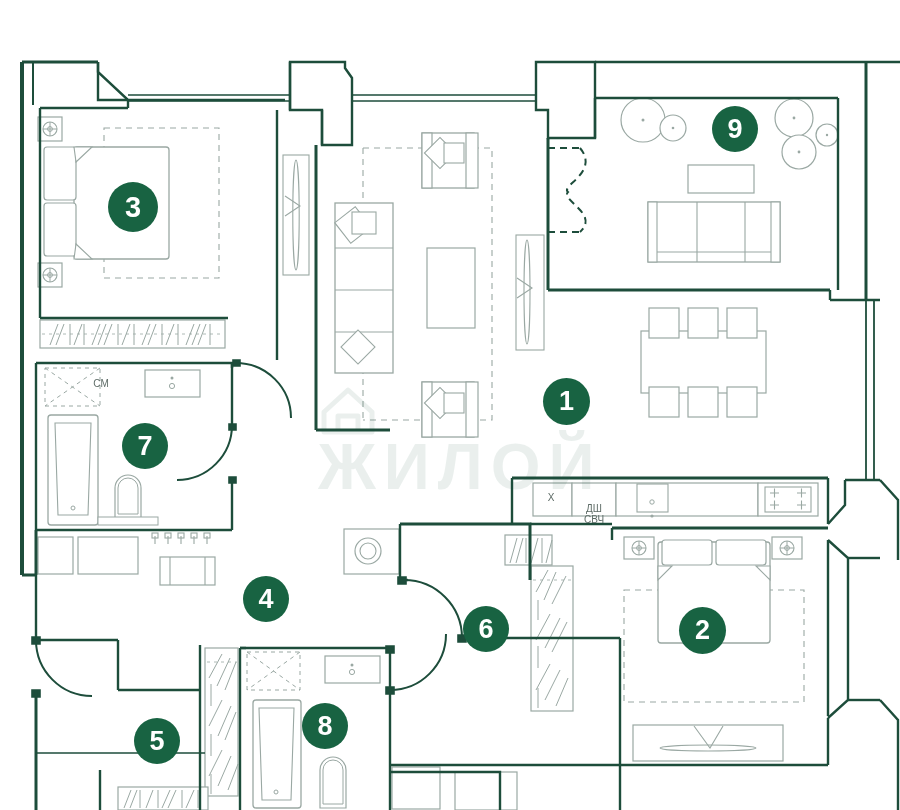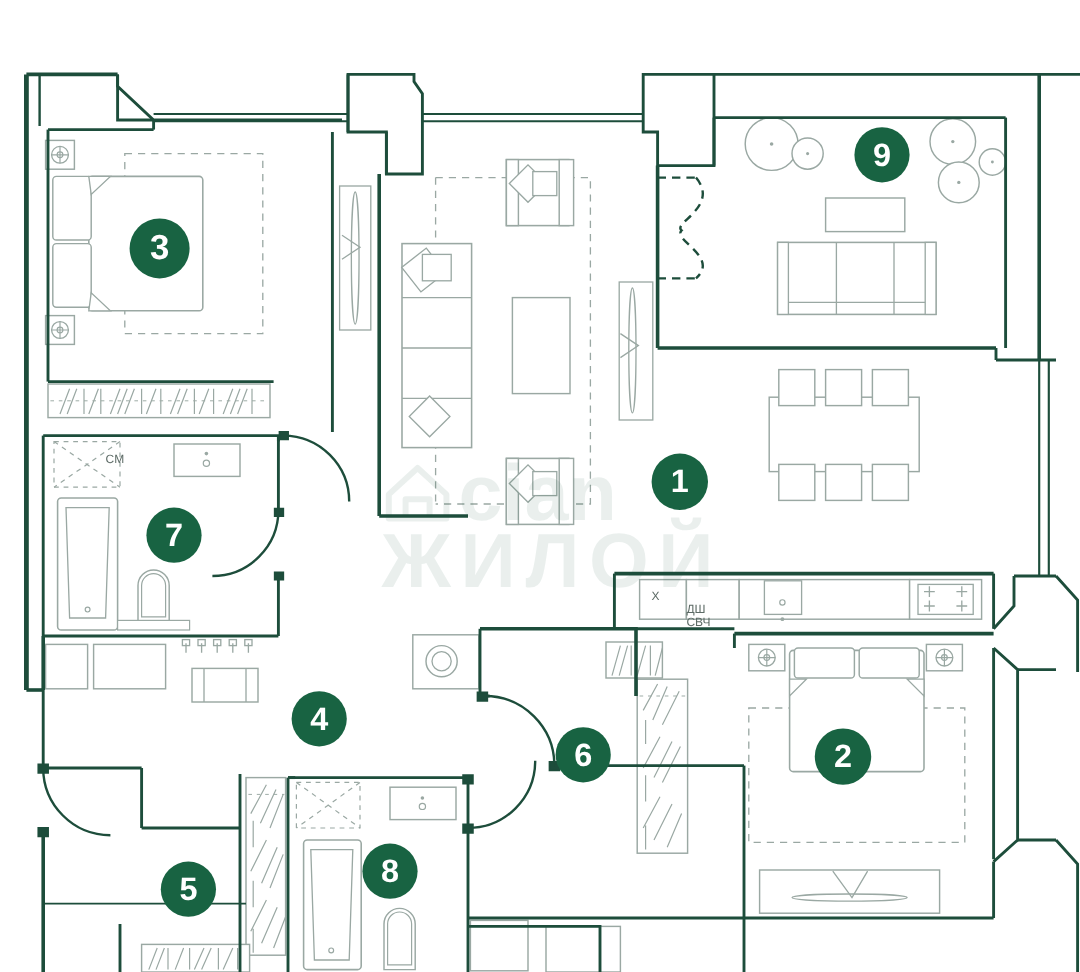--- a/index.html
+++ b/index.html
@@ -13,21 +13,21 @@
     letter-spacing:0;line-height:1;user-select:none;
   }
   .wm{
     position:absolute;color:#17553c;opacity:.085;
     font-family:"Liberation Sans",sans-serif;font-weight:700;
     white-space:nowrap;user-select:none;pointer-events:none;
   }
   .wm-logo{position:absolute;opacity:.085;pointer-events:none;}
   .lbl{
     position:absolute;color:#5d6b66;font-size:10px;line-height:10px;
-    font-family:"Liberation Sans",sans-serif;white-space:pre;
+    font-family:"Liberation Sans",sans-serif;text-align:center;white-space:pre;
     user-select:none;
   }
 </style>
 </head>
 <body>
 
 <div id="plan">
 
   <svg width="900" height="810" viewBox="0 0 900 810">
     <defs>
@@ -350,21 +350,20 @@
 
   <div class="lbl" style="left:543px;top:493px;width:16px;">X</div>
   <div class="lbl" style="left:572px;top:503px;width:44px;line-height:11px;">ДШ
 СВЧ</div>
   <div class="lbl" style="left:88px;top:379px;width:26px;">СМ</div>
 
   <svg class="wm-logo" style="left:318px;top:378px;" width="60" height="58" viewBox="0 0 60 58">
     <path d="M6 34 L30 12 L54 34 V54 H6 Z" fill="none" stroke="#17553c" stroke-width="5" stroke-linejoin="round"></path>
     <path d="M20 54 V38 H40 V54" fill="none" stroke="#17553c" stroke-width="5" stroke-linejoin="round"></path>
   </svg>
-  <div class="wm" style="left:382px;top:372px;font-size:66px;">cian</div>
   <div class="wm" style="left:318px;top:430px;font-size:64px;letter-spacing:8px;">ЖИЛОЙ</div>
 
   <div class="marker" style="left:543px;top:378px;width:47px;height:47px;background:#186342;font-size:27px;">
     <span>1</span>
   </div>
   <div class="marker" style="left:679px;top:607px;width:47px;height:47px;background:#186342;font-size:27px;">
     <span>2</span>
   </div>
   <div class="marker" style="left:108px;top:182px;width:50px;height:50px;background:#186342;font-size:29px;">
     <span>3</span>

